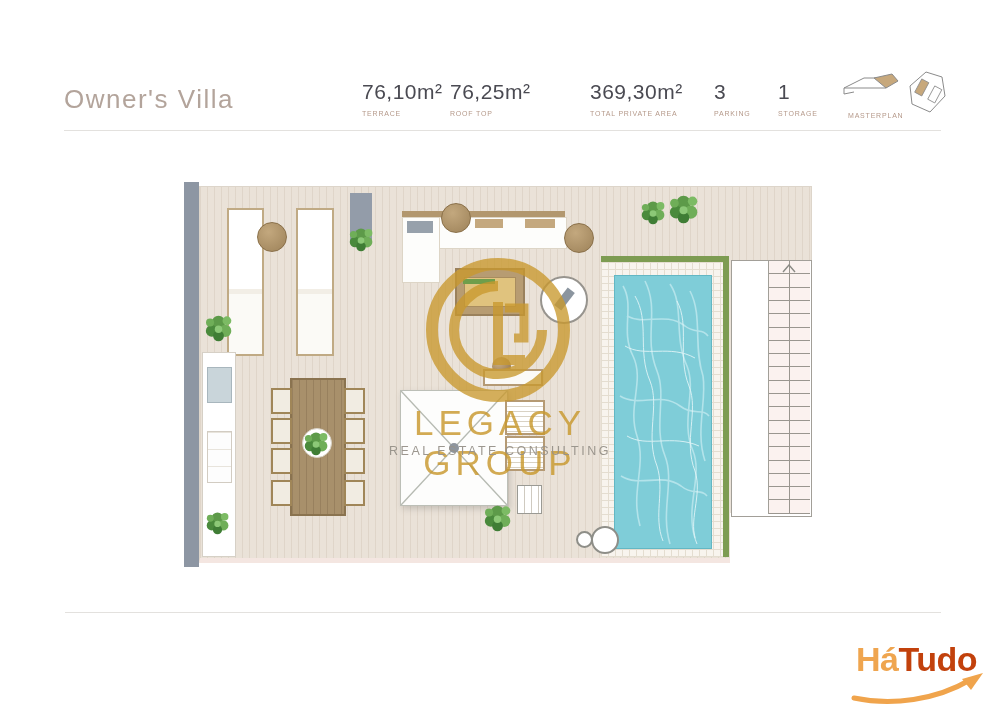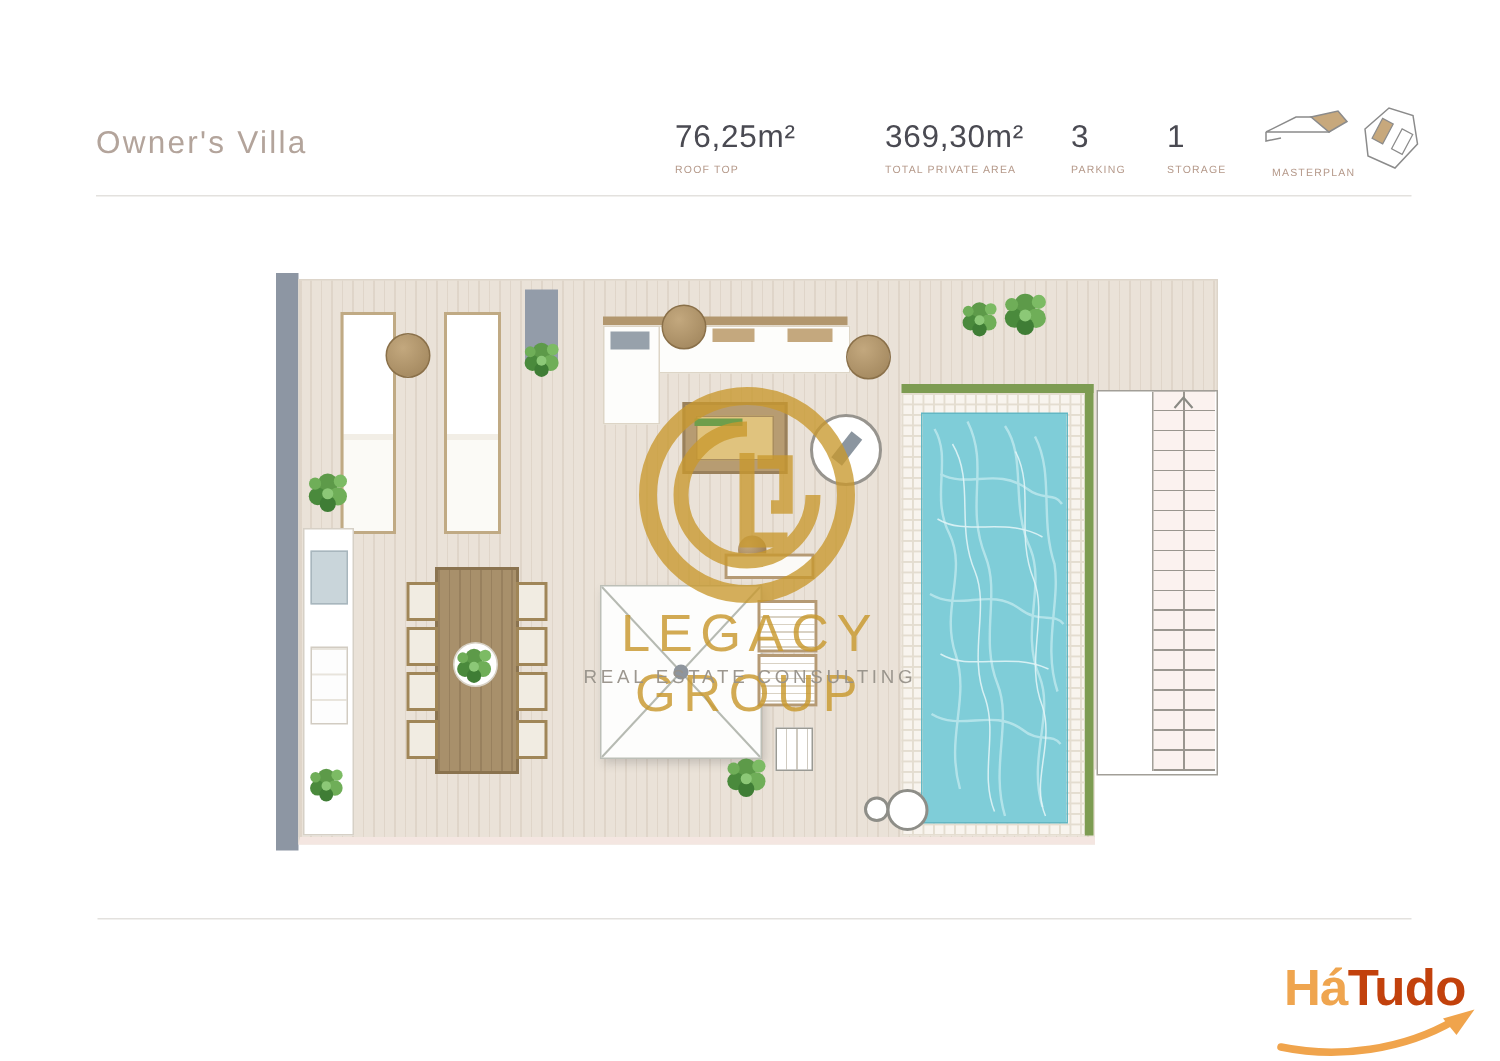--- a/index.html
+++ b/index.html
@@ -1,21 +1,21 @@
 <!DOCTYPE html>
 <html><head>
 <meta charset="utf-8">
 <style>
   html,body{margin:0;padding:0;background:#fff;}
   .page{position:relative;width:1000px;height:707px;background:#ffffff;overflow:hidden;
         font-family:"Liberation Sans", sans-serif;}
   .abs{position:absolute;}
 
   
-  .title{left:64px;top:84px;font-size:21px;letter-spacing:1.5px;color:#b3a49b;font-weight:400;}
+  .title{left:64px;top:84px;font-size:26px;letter-spacing:1.5px;color:#b3a49b;font-weight:400;}
   .spec{top:80px;text-align:left;}
   .spec-value{font-size:21px;color:#4a4a52;letter-spacing:.5px;font-weight:400;}
   .spec-label{margin-top:6px;font-size:7px;color:#b5998a;letter-spacing:.8px;font-weight:400;}
   .hr{height:1px;background:#e3e1de;}
   .masterplan-label{left:848px;top:112px;font-size:7px;color:#b5998a;letter-spacing:.8px;}
 
   
   .plan{left:183px;top:180px;width:650px;height:392px;}
   .wall-left{left:1px;top:2px;width:15px;height:385px;background:#8d96a3;}
   .deck{left:16px;top:6px;width:611px;height:371px;background:#eae2d8;
@@ -95,20 +95,24 @@
         <circle cx="13" cy="4" r="2.6" fill="#7cbb64"></circle>
         <circle cx="3" cy="5" r="2.4" fill="#6fae58"></circle>
         <circle cx="8" cy="9" r="2.2" fill="#8cc877"></circle>
       </g>
     </defs>
   </svg>
 
   
   <div class="abs title">Owner's Villa</div>
 
+  <div class="abs spec" style="left:362px">
+    <div class="spec-value">76,10m²</div>
+    <div class="spec-label">TERRACE</div>
+  </div>
   <div class="abs spec" style="left:450px">
     <div class="spec-value">76,25m²</div>
     <div class="spec-label">ROOF TOP</div>
   </div>
   <div class="abs spec" style="left:590px">
     <div class="spec-value">369,30m²</div>
     <div class="spec-label">TOTAL PRIVATE AREA</div>
   </div>
   <div class="abs spec" style="left:714px">
     <div class="spec-value">3</div>

